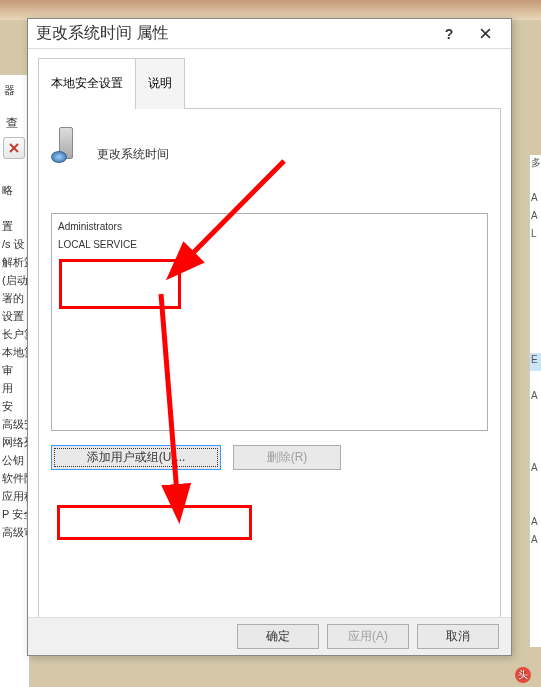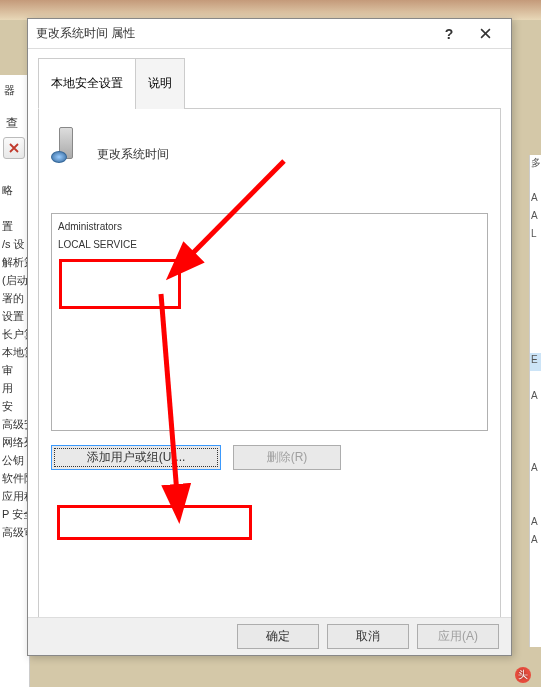--- a/index.html
+++ b/index.html
@@ -9,21 +9,21 @@
     
     .left-strip { position: absolute; left: 0; top: 75px; width: 30px; bottom: 0; background: #fff; border-right: 1px solid #ccc; font-size: 11px; color: #333; }
     .left-label-top { position: absolute; top: 8px; left: 4px; }
     .left-label-q { position: absolute; top: 40px; left: 6px; font-size: 12px; }
     .left-close { position: absolute; top: 62px; left: 3px; width: 22px; height: 22px; background: linear-gradient(#fafafa,#e8e8e8); border: 1px solid #bbb; border-radius: 3px; display: flex; align-items: center; justify-content: center; font-size: 12px; color: #333; }
     .left-list { position: absolute; top: 106px; left: 0; right: 0; }
     .left-item { padding: 2px 2px; font-size: 11px; white-space: nowrap; overflow: hidden; color: #333; height: 18px; line-height: 14px; }
     
     .dialog { position: absolute; left: 27px; top: 18px; width: 485px; height: 638px; background: #fff; border: 1px solid #888; box-shadow: 2px 2px 8px rgba(0,0,0,0.2); }
     .titlebar { height: 30px; display: flex; align-items: center; padding: 0 8px; border-bottom: 1px solid #ddd; }
-    .titlebar-text { flex: 1; font-size: 12px; color: #333; }
+    .titlebar-text { flex: 1; font-size: 16px; color: #333; }
     .titlebar-btn { width: 36px; height: 24px; display: flex; align-items: center; justify-content: center; font-size: 14px; color: #333; }
     .titlebar-btn.help { font-weight: bold; }
     .titlebar-btn.close svg { width: 11px; height: 11px; }
     
     .tab-area { padding: 8px 10px 0 10px; height: calc(100% - 30px - 42px); }
     .tabs { display: flex; border-bottom: 1px solid #ccc; }
     .tab { padding: 16px 12px; font-size: 12px; border: 1px solid #ccc; border-bottom: none; background: #fff; position: relative; top: 1px; margin-right: -1px; }
     .tab.active { background: #fff; border-bottom: 1px solid #fff; }
     .tab.inactive { background: #f4f4f4; }
     
@@ -180,20 +180,20 @@
               </marker>
             </defs>
           <line x1="32" y1="5" x2="48" y2="205" stroke="#f00" stroke-width="5" marker-end="url(#ah2)"></line>
         </svg>
       </div>
     </div>
   </div>
 
   <div class="bottom-bar">
     <div class="btn">确定</div>
+    <div class="btn disabled">应用(A)</div>
     <div class="btn">取消</div>
-    <div class="btn disabled">应用(A)</div>
   </div>
 </div>
 
 <div class="watermark">
   <span class="wicon">头</span>
 </div>
 
 </body></html>

